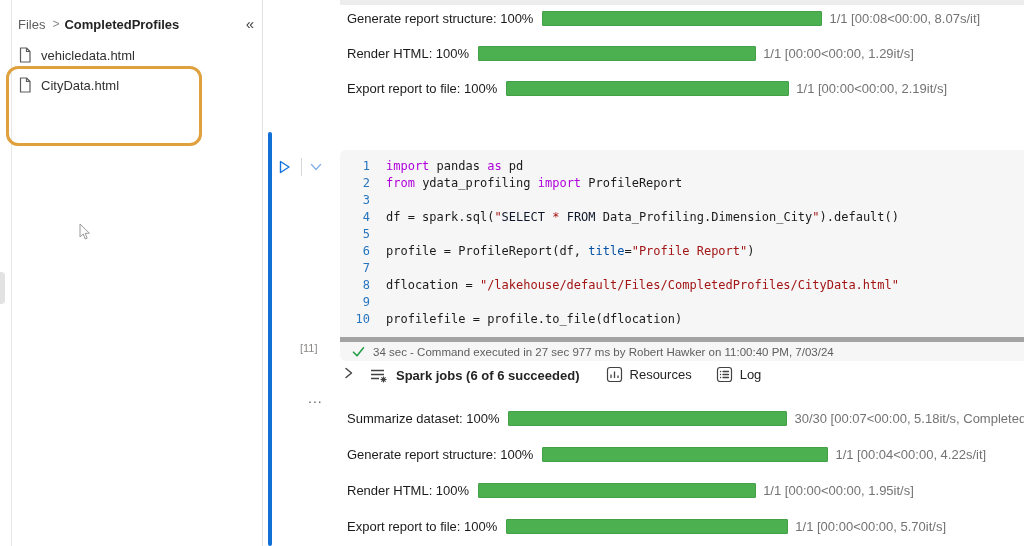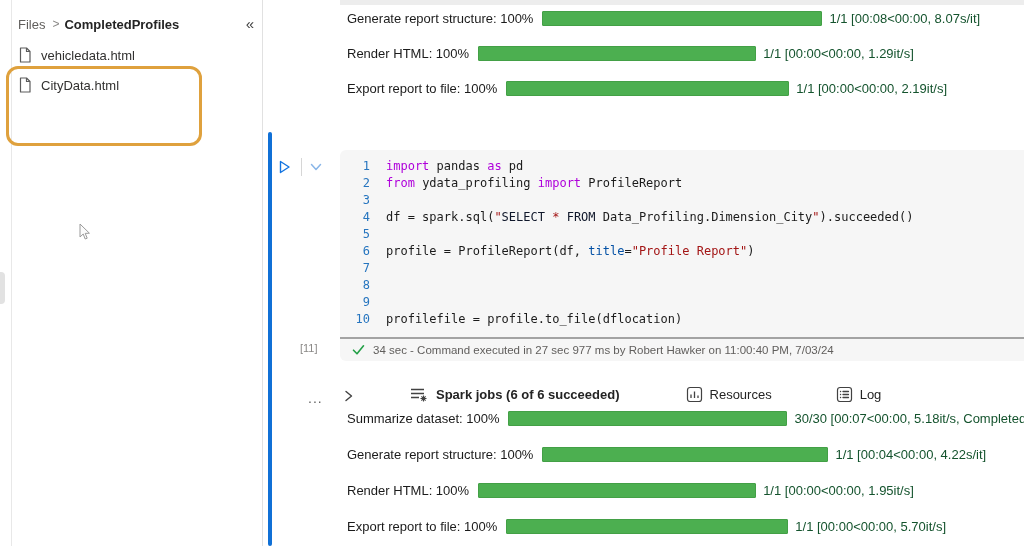--- a/index.html
+++ b/index.html
@@ -33,47 +33,47 @@
 
   
   .partial-strip { position:absolute; left:77px; top:0; width:684px; height:5px; background:#ededed; }
   .output-rows { position:absolute; left:84px; }
   .top-rows { top:10px; }
   .bottom-rows { top:410px; }
   .progress-row { display:flex; align-items:center; height:16px; margin-bottom:20px; }
   .top-rows .progress-row { margin-bottom:19px; }
   .pr-label { font-size:13px; color:#1b1b1b; white-space:nowrap; margin-right:9px; }
   .pr-bar { height:15px; background:#4caf50; border:1px solid #43a046; border-radius:1px; }
-  .pr-stats { font-size:13px; color:#14532d; white-space:nowrap; margin-left:7px; }
+  .pr-stats { font-size:13px; color:#737373; white-space:nowrap; margin-left:7px; }
 
   
   .cell { position:absolute; left:77px; top:150px; width:684px; height:211px;
     background:#f6f6f6; border-radius:6px 0 0 6px; }
   .run-controls { position:absolute; left:14px; top:156px; display:flex; align-items:center; height:22px; }
   .run-btn { cursor:pointer; display:flex; align-items:center; }
   .run-divider { width:1px; height:18px; background:#d6d6d6; margin:0 7px 0 9px; }
   .cell-chevron { cursor:pointer; display:flex; align-items:center; }
   .code-lines { position:absolute; left:0; top:8px; width:100%; cursor:text; }
   .code-line { display:flex; height:17px; line-height:17px; }
   .ln { width:46px; text-align:right; padding-right:16px; color:#2675bf;
     font-family:"DejaVu Sans Mono", monospace; font-size:12px; }
   .code-text { font-family:"DejaVu Sans Mono", monospace; font-size:12px; white-space:pre; color:#1b1b1b; }
   .tok-kw { color:#af00db; }
   .tok-str { color:#a31515; }
   .tok-sql { color:#0f172a; }
   .tok-param { color:#0451a5; }
   .tok-pl { color:#1b1b1b; }
   .cell-footer { position:absolute; left:0; bottom:0; width:100%; height:24px;
-    border-top:2px solid #a3a3a3; display:flex; align-items:center; padding-left:12px;margin-top:25px; }
+    border-top:5px solid #a3a3a3; display:flex; align-items:center; padding-left:12px;margin-top:25px; }
   .cell-footer svg { margin-right:8px; }
   .status-text { font-size:11.5px; color:#605e5c; }
   .exec-count { position:absolute; left:37px; top:342px; font-size:11px; color:#8a8886; }
 
   
-  .spark-bar { position:absolute; left:79px; top:377px; height:26px; display:flex; align-items:flex-end;gap:40px; }
+  .spark-bar { position:absolute; left:79px; top:366px; height:26px; display:flex; align-items:flex-start; }
   .spark-expand { cursor:pointer; display:flex; align-items:center; margin-right:14px; }
   .spark-jobs-group { display:flex; align-items:center; cursor:pointer; margin-right:26px; }
   .spark-jobs-group svg { margin-right:8px; }
   .spark-jobs-label { font-size:13px; font-weight:700; color:#242424; }
   .tab-group { display:flex; align-items:center; cursor:pointer; margin-right:24px; }
   .tab-group svg { margin-right:7px; }
   .tab-label { font-size:13px; color:#242424; }
 
   .output-ellipsis { position:absolute; left:45px; top:390px; font-size:14px; color:#616161;
     letter-spacing:1px; cursor:pointer; }
@@ -151,36 +151,37 @@
           <div class="code-line">
             <span class="ln">2</span>
             <span class="code-text"><span class="tok-kw">from</span><span class="tok-pl"> ydata_profiling </span><span class="tok-kw">import</span><span class="tok-pl"> ProfileReport</span></span>
           </div>
           <div class="code-line">
             <span class="ln">3</span>
             <span class="code-text"></span>
           </div>
           <div class="code-line">
             <span class="ln">4</span>
-            <span class="code-text"><span class="tok-pl">df = spark.sql(</span><span class="tok-str">"</span><span class="tok-sql">SELECT</span><span class="tok-str"> * </span><span class="tok-sql">FROM</span><span class="tok-pl"> Data_Profiling.Dimension_City</span><span class="tok-str">"</span><span class="tok-pl">).succeeded()</span></span>
+            <span class="code-text"><span class="tok-pl">df = spark.sql(</span><span class="tok-str">"</span><span class="tok-sql">SELECT</span><span class="tok-str"> * </span><span class="tok-sql">FROM</span><span class="tok-pl"> Data_Profiling.Dimension_City</span><span class="tok-str">"</span><span class="tok-pl">).default()</span></span>
           </div>
           <div class="code-line">
             <span class="ln">5</span>
             <span class="code-text"></span>
           </div>
           <div class="code-line">
             <span class="ln">6</span>
             <span class="code-text"><span class="tok-pl">profile = ProfileReport(df, </span><span class="tok-param">title</span><span class="tok-pl">=</span><span class="tok-str">"Profile Report"</span><span class="tok-pl">)</span></span>
           </div>
           <div class="code-line">
             <span class="ln">7</span>
             <span class="code-text"></span>
           </div>
           <div class="code-line">
             <span class="ln">8</span>
+            <span class="code-text"><span class="tok-pl">dflocation = </span><span class="tok-str">"/lakehouse/default/Files/CompletedProfiles/CityData.html"</span></span>
           </div>
           <div class="code-line">
             <span class="ln">9</span>
             <span class="code-text"></span>
           </div>
           <div class="code-line">
             <span class="ln">10</span>
             <span class="code-text"><span class="tok-pl">profilefile = profile.to_file(dflocation)</span></span>
           </div>
         </div>

